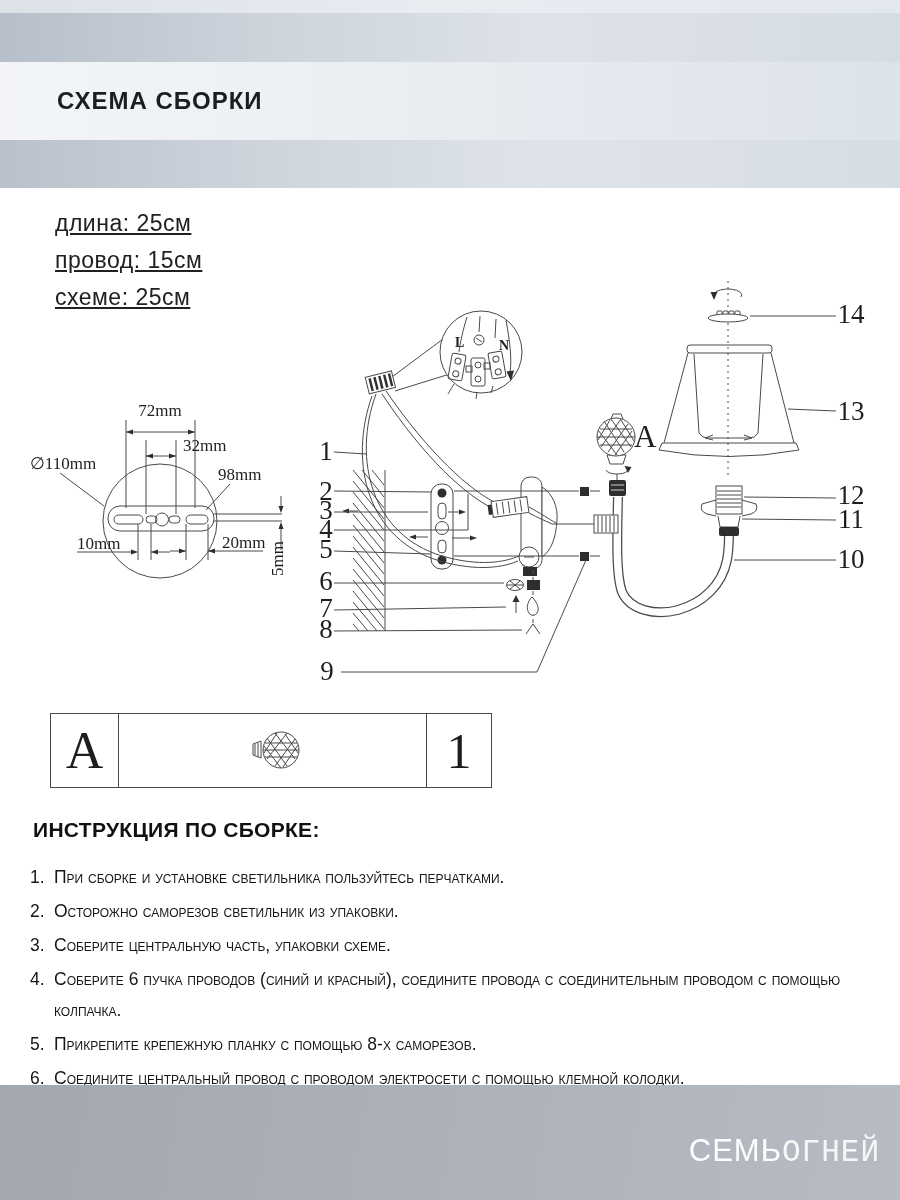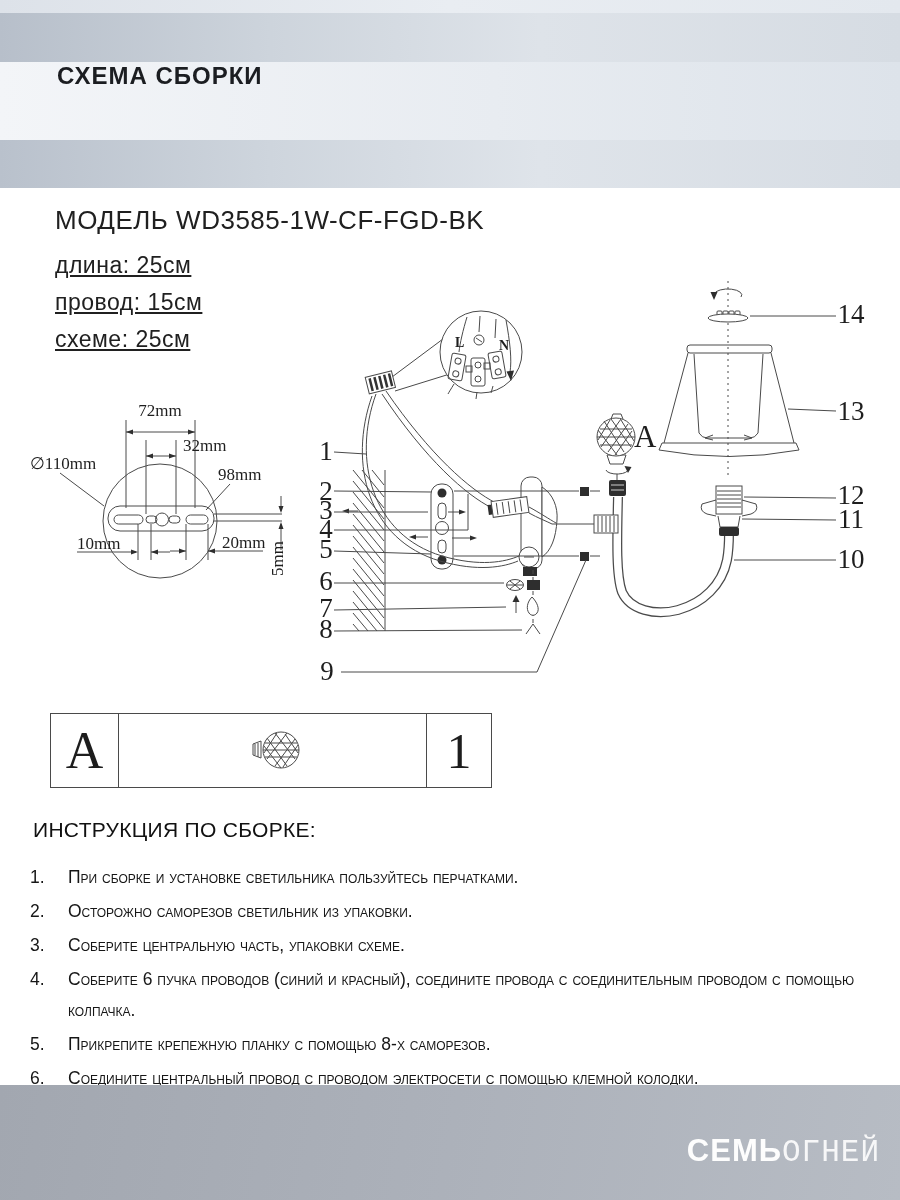--- a/index.html
+++ b/index.html
@@ -8,70 +8,69 @@
     font-family:"Liberation Sans",sans-serif;color:#1d1d1d;overflow:hidden;
   }
   
   .hdr{position:absolute;left:0;top:0;width:900px;height:188px;}
   .hdr .strip-top{position:absolute;left:0;top:0;width:900px;height:13px;
     background:linear-gradient(90deg,#dde2e9,#e9edf2 50%,#e3e8ee);}
   .hdr .band1{position:absolute;left:0;top:13px;width:900px;height:49px;
     background:linear-gradient(90deg,#b7bfca,#cdd4dc 30%,#dee3e9 60%,#d6dce3);}
   .hdr .band-title{position:absolute;left:0;top:62px;width:900px;height:78px;
     background:linear-gradient(90deg,#f3f5f8,#e8ecf1 55%,#dde3ea);
-    display:flex;align-items:flex-start;}
+    display:flex;align-items:center;}
   .hdr .band2{position:absolute;left:0;top:140px;width:900px;height:48px;
     background:linear-gradient(90deg,#b9c1cc,#ced5dd 30%,#dfe4ea 60%,#d7dde4);}
   .page-title{margin-left:57px;font-size:24px;font-weight:700;letter-spacing:1px;color:#1b1d21;}
   
   .model{position:absolute;left:55px;top:205px;}
   .model .name{font-size:26px;letter-spacing:.5px;margin-bottom:11px;color:#202020;}
   .model .dim{font-size:23px;letter-spacing:.5px;line-height:37px;color:#202020;text-decoration:underline;}
   
   .diagram{position:absolute;left:0;top:270px;}
   
   .parts-table{position:absolute;left:50px;top:713px;width:442px;height:75px;
     border:1.5px solid #4a4a4a;display:flex;box-sizing:border-box;}
   .parts-table .cell{display:flex;align-items:center;justify-content:center;box-sizing:border-box;}
   .parts-table .c-ref{width:68px;border-right:1.5px solid #4a4a4a;
     font-family:"Liberation Serif",serif;font-size:52px;}
   .parts-table .c-icon{flex:1;border-right:1.5px solid #4a4a4a;}
   .parts-table .c-qty{width:64px;font-family:"Liberation Serif",serif;font-size:50px;}
   
   .instr{position:absolute;left:30px;top:818px;width:848px;}
-  .instr h2{margin:0 0 20px 3px;font-size:21px;font-weight:400;letter-spacing:.3px;color:#111;}
+  .instr h2{margin:0 0 20px 3px;font-size:21px;font-weight:700;letter-spacing:.3px;color:#111;}
   .instr-item{display:flex;margin-bottom:3px;font-size:17.5px;line-height:31px;color:#161616;}
   .instr-item .num{flex:none;width:24px;}
-  .instr-item .txt{font-variant:small-caps;max-width:800px;margin-left:14px;}
+  .instr-item .txt{font-variant:small-caps;max-width:800px;}
   
   .footer{position:absolute;left:0;top:1085px;width:900px;height:115px;
     background:linear-gradient(100deg,#a2a7b0,#acb1ba 50%,#b7bcc4);}
   .brand{position:absolute;right:20px;top:48px;font-size:31px;color:#fdfdfd;letter-spacing:1px;}
-  .brand .b{font-weight:700;}
+  .brand .b{font-weight:400;}
   .brand .l{font-weight:400;opacity:.92;font-family:Liberation Mono, monospace;}
   
   svg text{font-family:"Liberation Serif",serif;fill:#1e1e1e;}
   .ln{stroke:#4a4a4a;stroke-width:1;fill:none;}
   .lnw{stroke:#4a4a4a;stroke-width:1;fill:#ffffff;}
   .dk{fill:#2e2e2e;stroke:none;}
 </style>
 </head>
 <body>
 
 <div class="hdr">
   <div class="strip-top"></div>
   <div class="band1"></div>
   <div class="band-title">
     <div class="page-title">СХЕМА СБОРКИ</div>
   </div>
   <div class="band2"></div>
 </div>
 
 <div class="model">
-  <div class="name">МОДЕЛЬ WD3585-1W-CF-FGD-BK</div>
   <div class="dim">длина: 25см</div>
   <div class="dim">провод: 15см</div>
   <div class="dim">схеме: 25см</div>
 </div>
 
 <svg class="diagram" width="900" height="450" viewBox="0 270 900 450">
 
   <g>
     <circle class="ln" cx="160" cy="521" r="57"></circle>
 

